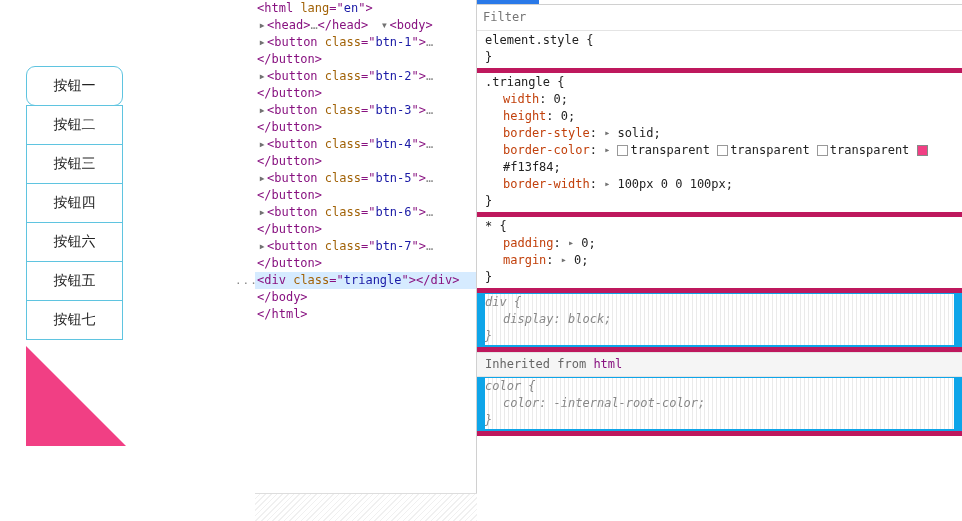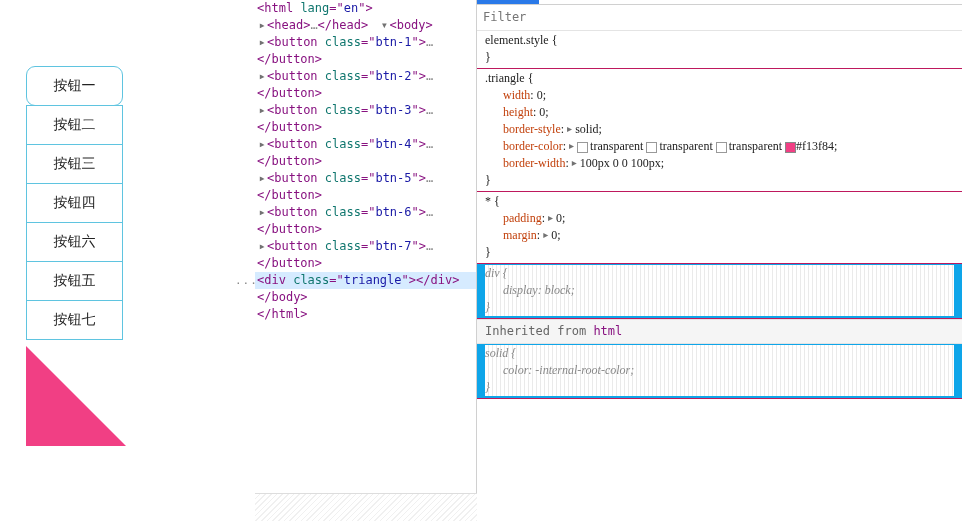--- a/index.html
+++ b/index.html
@@ -11,38 +11,38 @@
 .preview button { display:block; width:97px; height:40px; background:#fff; border:1px solid #5fc4e0; margin-top:-1px; font-size:14px; color:#222; cursor:pointer; }
 .preview button:first-child { margin-top:0;border-radius:9px; }
 .triangle-shape { position:absolute; left:26px; top:346px; width:0; height:0; border-style:solid; border-width:100px 0 0 100px; border-color:transparent transparent transparent #f13f84; }
 
 
 .elements { position:absolute; left:255px; top:0; width:222px; height:521px; font-family:Menlo,Consolas,monospace; font-size:12px; line-height:17px; color:#222; border-right:1px solid #d0d0d0; }
 .elements .line { white-space:nowrap; padding:0 2px; }
 .tw { display:inline-flex; align-items:center; }
 .tw .twist { color:#727272; display:inline-block; width:10px; text-align:center; }
 .tag-open, .tag-close { color:#881280; }
-.attr-name { color:#0f766e; }
+.attr-name { color:#a16207; }
 .attr-val { color:#1a1aa6; }
 .punc { color:#881280; }
 .indent1 { padding-left:14px; }
 .indent2 { padding-left:28px; }
 .indent3 { padding-left:42px; }
 .el-selected { background:#d6ebff; position:relative; }
 .el-selected::before { content:"..."; position:absolute; left:-20px; color:#888; font-size:11px; letter-spacing:1px; }
 .ellips { color:#888; }
 .resizer { position:absolute; left:255px; bottom:0; width:222px; height:28px; background:repeating-linear-gradient(-45deg,#f0f0f0,#f0f0f0 1px,#fff 1px,#fff 4px); border-top:1px solid #ddd; }
 
 
 .styles { position:absolute; left:477px; top:0; width:485px; height:521px; font-family:Menlo,Consolas,monospace; font-size:12px; line-height:17px; color:#222; }
 .styles .topbar { height:5px; border-bottom:1px solid #d0d0d0; position:relative; }
 .styles .topbar::after { content:""; position:absolute; left:0; top:0; width:62px; height:4px; background:#2a79e8; }
 .filter-row { border-bottom:1px solid #e4e4e4; }
 .filter-row input { width:100%; border:none; outline:none; font:inherit; padding:4px 6px; color:#0369a1; }
-.rule { padding:1px 8px 2px 8px; border-bottom:1px solid #be185d;font-family:Liberation Serif, serif; }
+.rule { padding:1px 8px 2px 8px; border-bottom:5px solid #be185d; }
 .rule.gray { background:#0ea5e9; }
 .selector { color:#222; }
 .prop { padding-left:18px; }
 .prop .pn { color:#c2410c; }
 .prop .pv { color:#222; }
 .tri { color:#727272; font-size:10px; display:inline-block; transform:translateY(-1px); }
 .cb { display:inline-block; width:11px; height:11px; border:1px solid #999; background:#fff; vertical-align:middle; margin-right:2px; }
 .sw { display:inline-block; width:11px; height:11px; border:1px solid #888; vertical-align:middle; }
 .italic { color:#888; font-style:italic; }
 .inh { background:#f5f5f5; padding:3px 8px; border-top:1px solid #e4e4e4; border-bottom:1px solid #e4e4e4; color:#666; }
@@ -142,19 +142,19 @@
     <div class="selector-line"><span class="italic">div {</span></div>
     <div class="prop italic"><span>display</span>: <span>block;</span></div>
     <div class="close-line italic">}</div>
   </div>
 
   <div class="inh">
     <span>Inherited from</span> <span class="link">html</span>
   </div>
 
   <div class="rule gray dotted">
-    <div class="selector-line"><span class="italic">solid {</span></div>
+    <div class="selector-line"><span class="italic">color {</span></div>
     <div class="prop italic"><span>color</span>: <span>-internal-root-color;</span></div>
     <div class="close-line italic">}</div>
   </div>
 
   <div class="spacer"></div>
 </div>
 
 </body></html>

